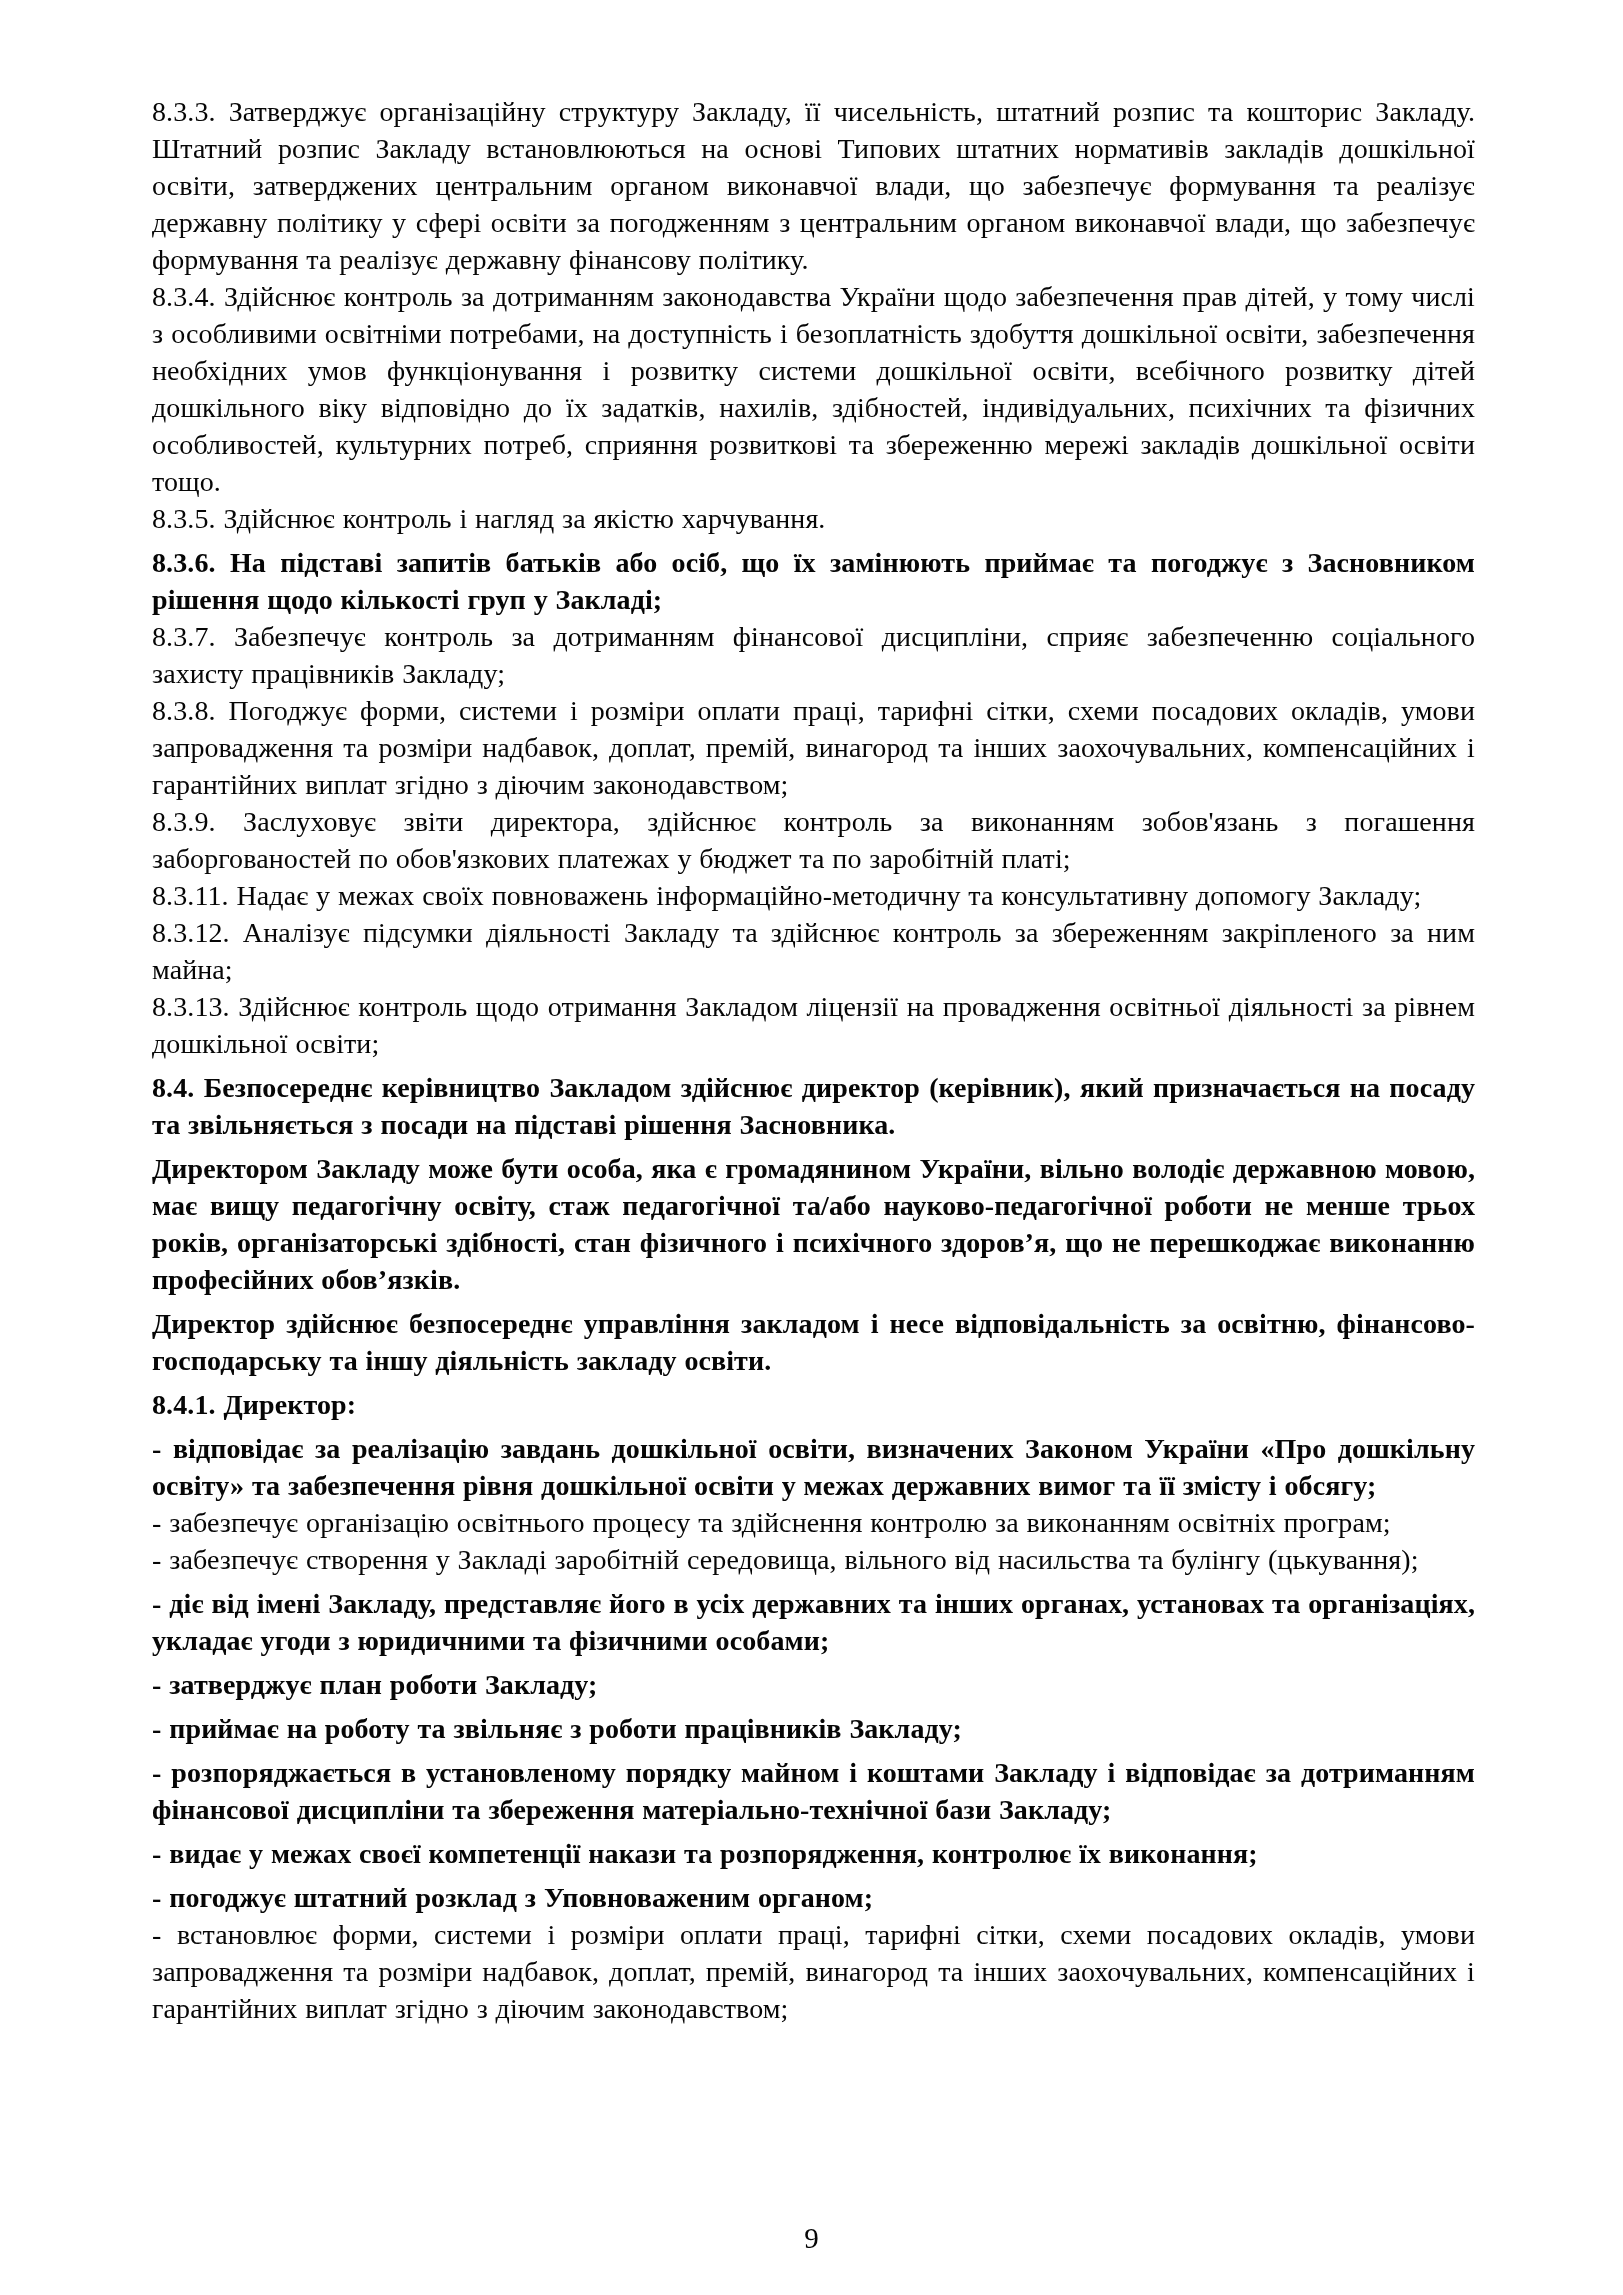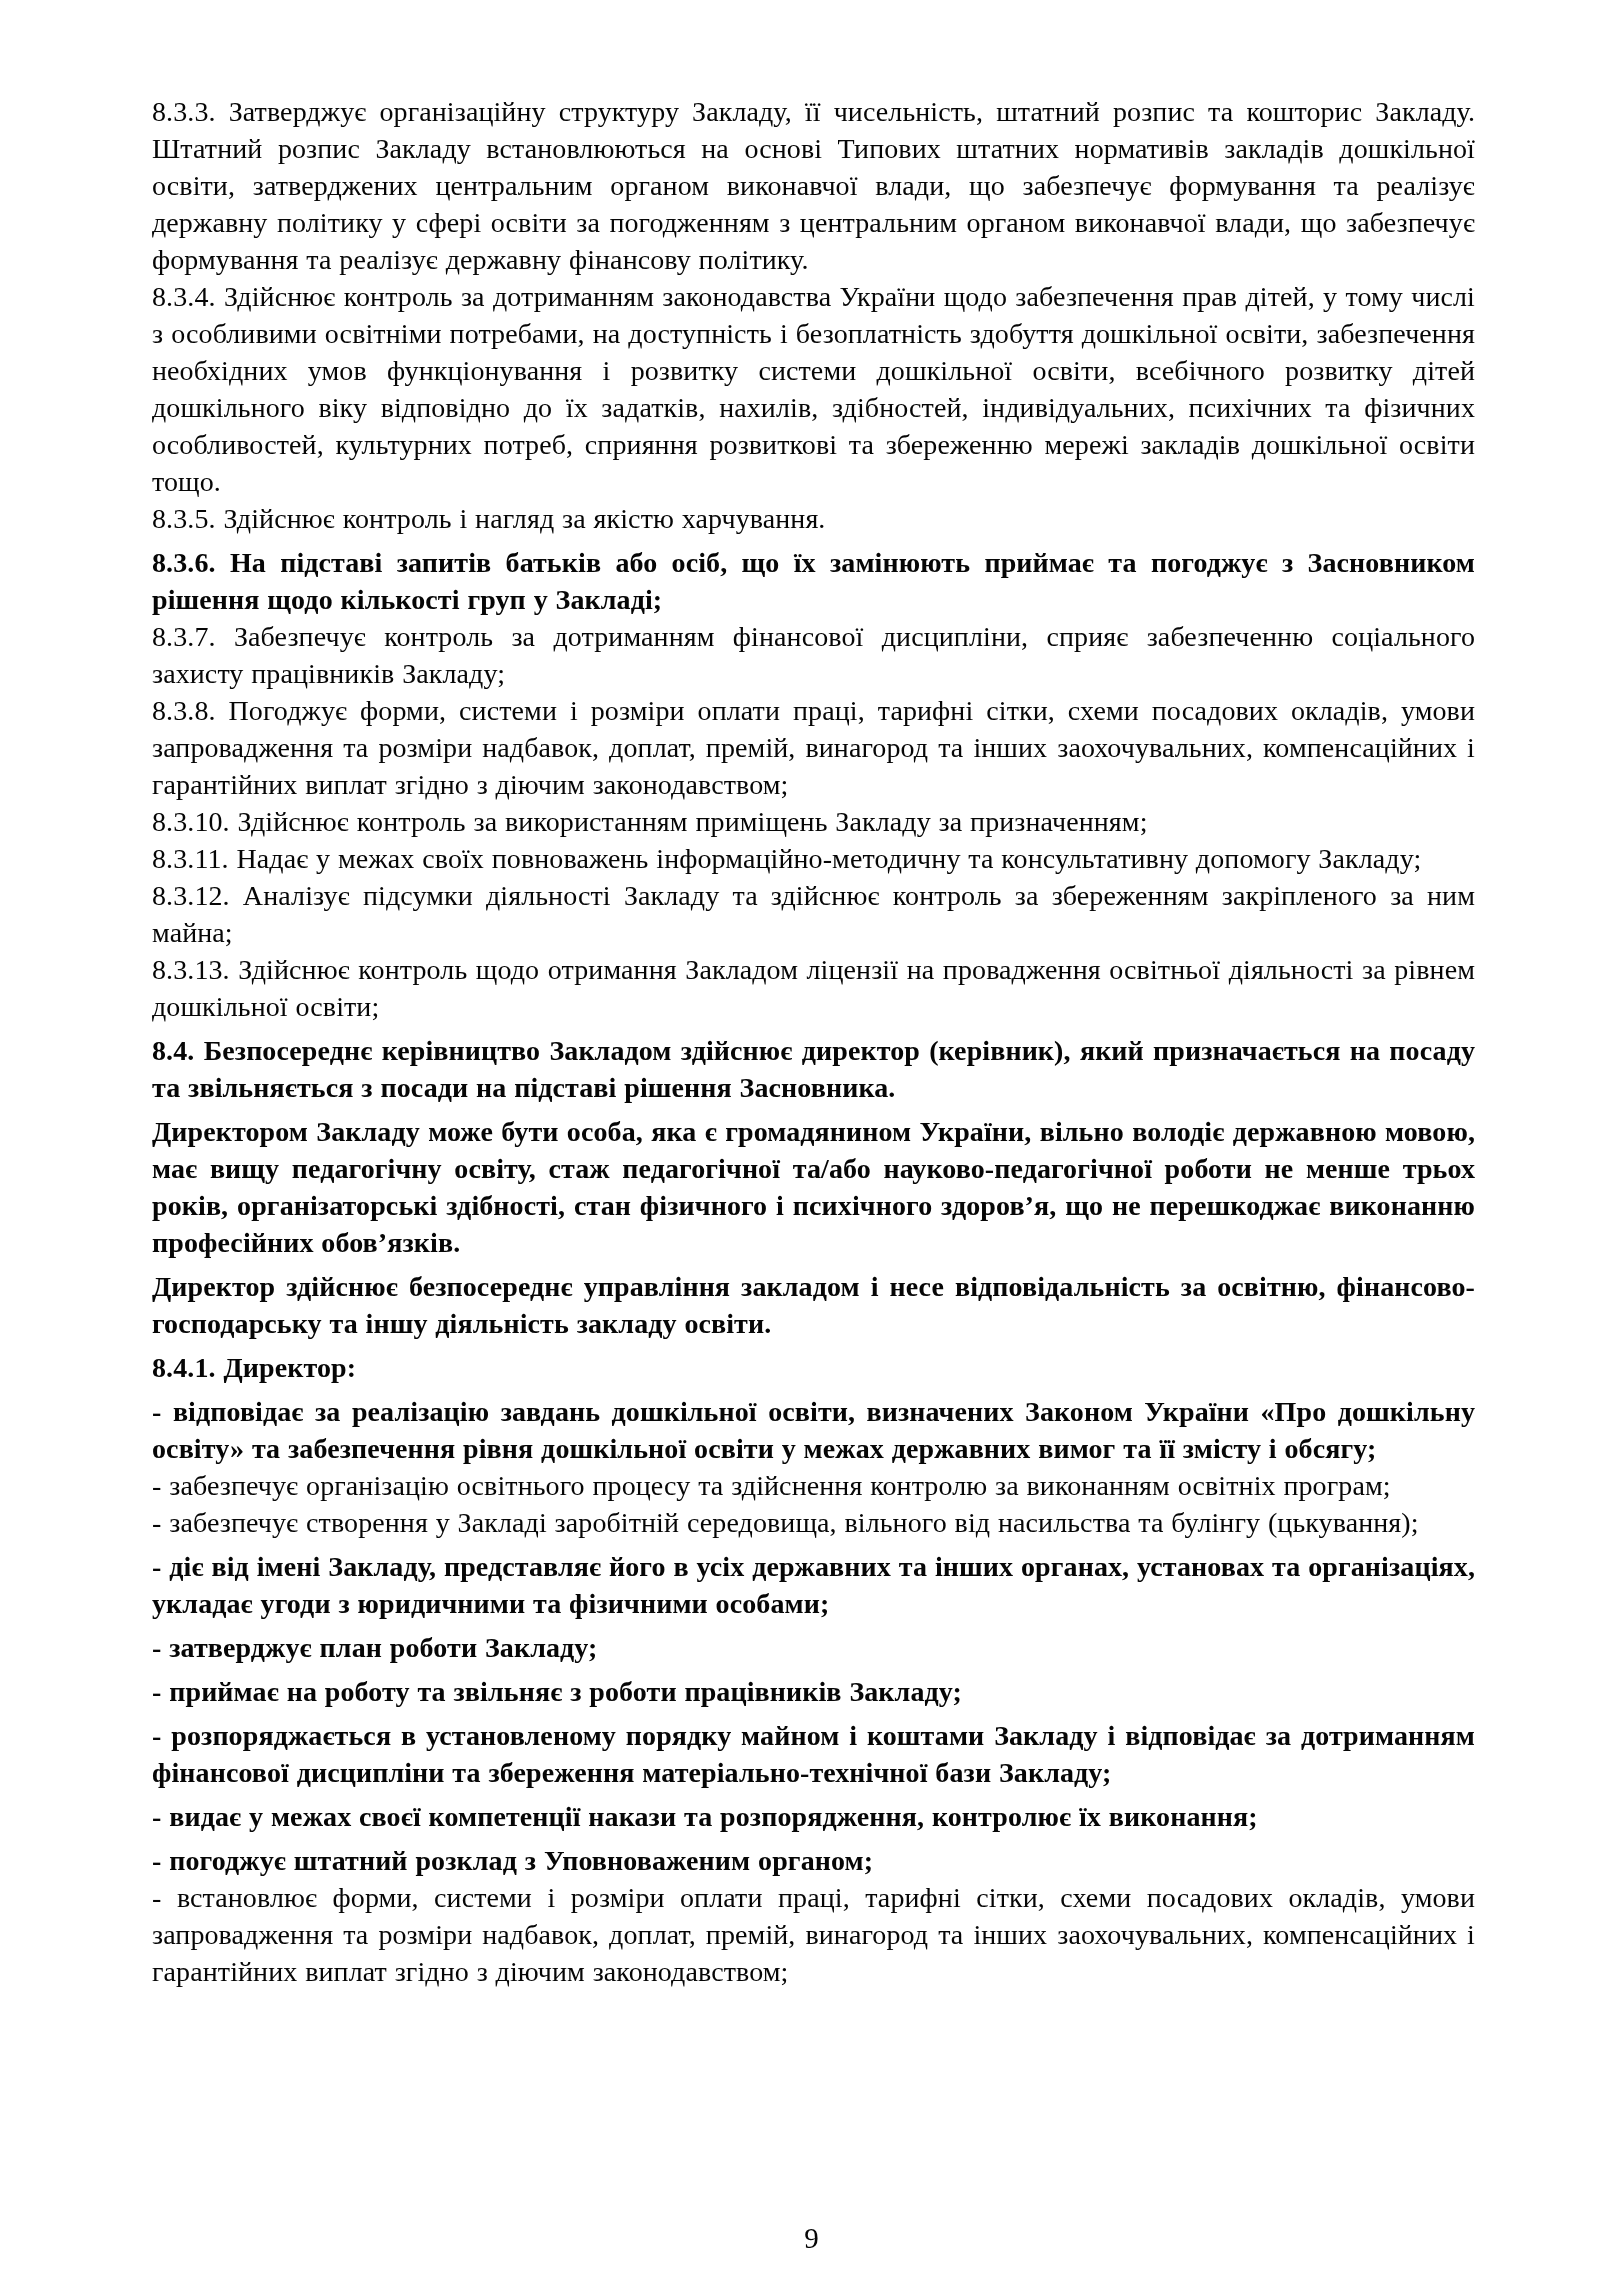--- a/index.html
+++ b/index.html
@@ -50,21 +50,21 @@
 <body>
 
 <div class="page">
   <div class="content" id="paragraphs">
       <p class="para">8.3.3. Затверджує організаційну структуру Закладу, її чисельність, штатний розпис та кошторис Закладу. Штатний розпис Закладу встановлюються на основі Типових штатних нормативів закладів дошкільної освіти, затверджених центральним органом виконавчої влади, що забезпечує формування та реалізує державну політику у сфері освіти за погодженням з центральним органом виконавчої влади, що забезпечує формування та реалізує державну фінансову політику.</p>
       <p class="para">8.3.4. Здійснює контроль за дотриманням законодавства України щодо забезпечення прав дітей, у тому числі з особливими освітніми потребами, на доступність і безоплатність здобуття дошкільної освіти, забезпечення необхідних умов функціонування і розвитку системи дошкільної освіти, всебічного розвитку дітей дошкільного віку відповідно до їх задатків, нахилів, здібностей, індивідуальних, психічних та фізичних особливостей, культурних потреб, сприяння розвиткові та збереженню мережі закладів дошкільної освіти тощо.</p>
       <p class="para">8.3.5. Здійснює контроль і нагляд за якістю харчування.</p>
       <p class="para bold">8.3.6. На підставі запитів батьків або осіб, що їх замінюють приймає та погоджує з  Засновником рішення щодо кількості груп у Закладі;</p>
       <p class="para">8.3.7. Забезпечує контроль за дотриманням фінансової дисципліни, сприяє забезпеченню соціального захисту працівників Закладу;</p>
       <p class="para">8.3.8. Погоджує форми, системи і розміри оплати праці, тарифні сітки, схеми посадових окладів, умови запровадження та розміри надбавок, доплат, премій, винагород та  інших заохочувальних, компенсаційних і гарантійних виплат згідно з діючим законодавством;</p>
-      <p class="para">8.3.10. Здійснює контроль за використанням приміщень Закладу за призначенням;</p>
+      <p class="para">8.3.9.  Заслуховує звіти директора, здійснює контроль за виконанням зобов'язань з погашення заборгованостей по обов'язкових платежах у бюджет та по заробітній платі;</p>
       <p class="para">8.3.11. Надає у межах своїх повноважень інформаційно-методичну та консультативну допомогу Закладу;</p>
       <p class="para">8.3.12. Аналізує підсумки діяльності Закладу та здійснює контроль за збереженням закріпленого за ним майна;</p>
       <p class="para">8.3.13. Здійснює контроль щодо отримання Закладом ліцензії  на провадження освітньої діяльності за рівнем дошкільної освіти;</p>
       <p class="para bold">8.4. Безпосереднє керівництво Закладом здійснює  директор (керівник), який призначається на посаду та звільняється з посади на підставі рішення Засновника.</p>
       <p class="para bold">Директором Закладу може бути  особа, яка є громадянином України, вільно володіє державною мовою, має вищу педагогічну освіту, стаж педагогічної та/або науково-педагогічної роботи не менше трьох років, організаторські здібності, стан фізичного і психічного здоров’я, що не перешкоджає виконанню професійних обов’язків.</p>
       <p class="para bold">Директор  здійснює безпосереднє управління закладом і несе відповідальність за освітню, фінансово-господарську та іншу діяльність закладу освіти.</p>
       <p class="para bold">8.4.1. Директор:</p>
       <p class="para bold">- відповідає за реалізацію завдань дошкільної освіти, визначених Законом України «Про дошкільну освіту» та забезпечення рівня дошкільної освіти у межах державних вимог та її змісту і обсягу;</p>
       <p class="para">- забезпечує організацію освітнього процесу та здійснення контролю за виконанням освітніх програм;</p>
       <p class="para">- забезпечує створення у Закладі заробітній середовища, вільного від насильства та булінгу (цькування);</p>

